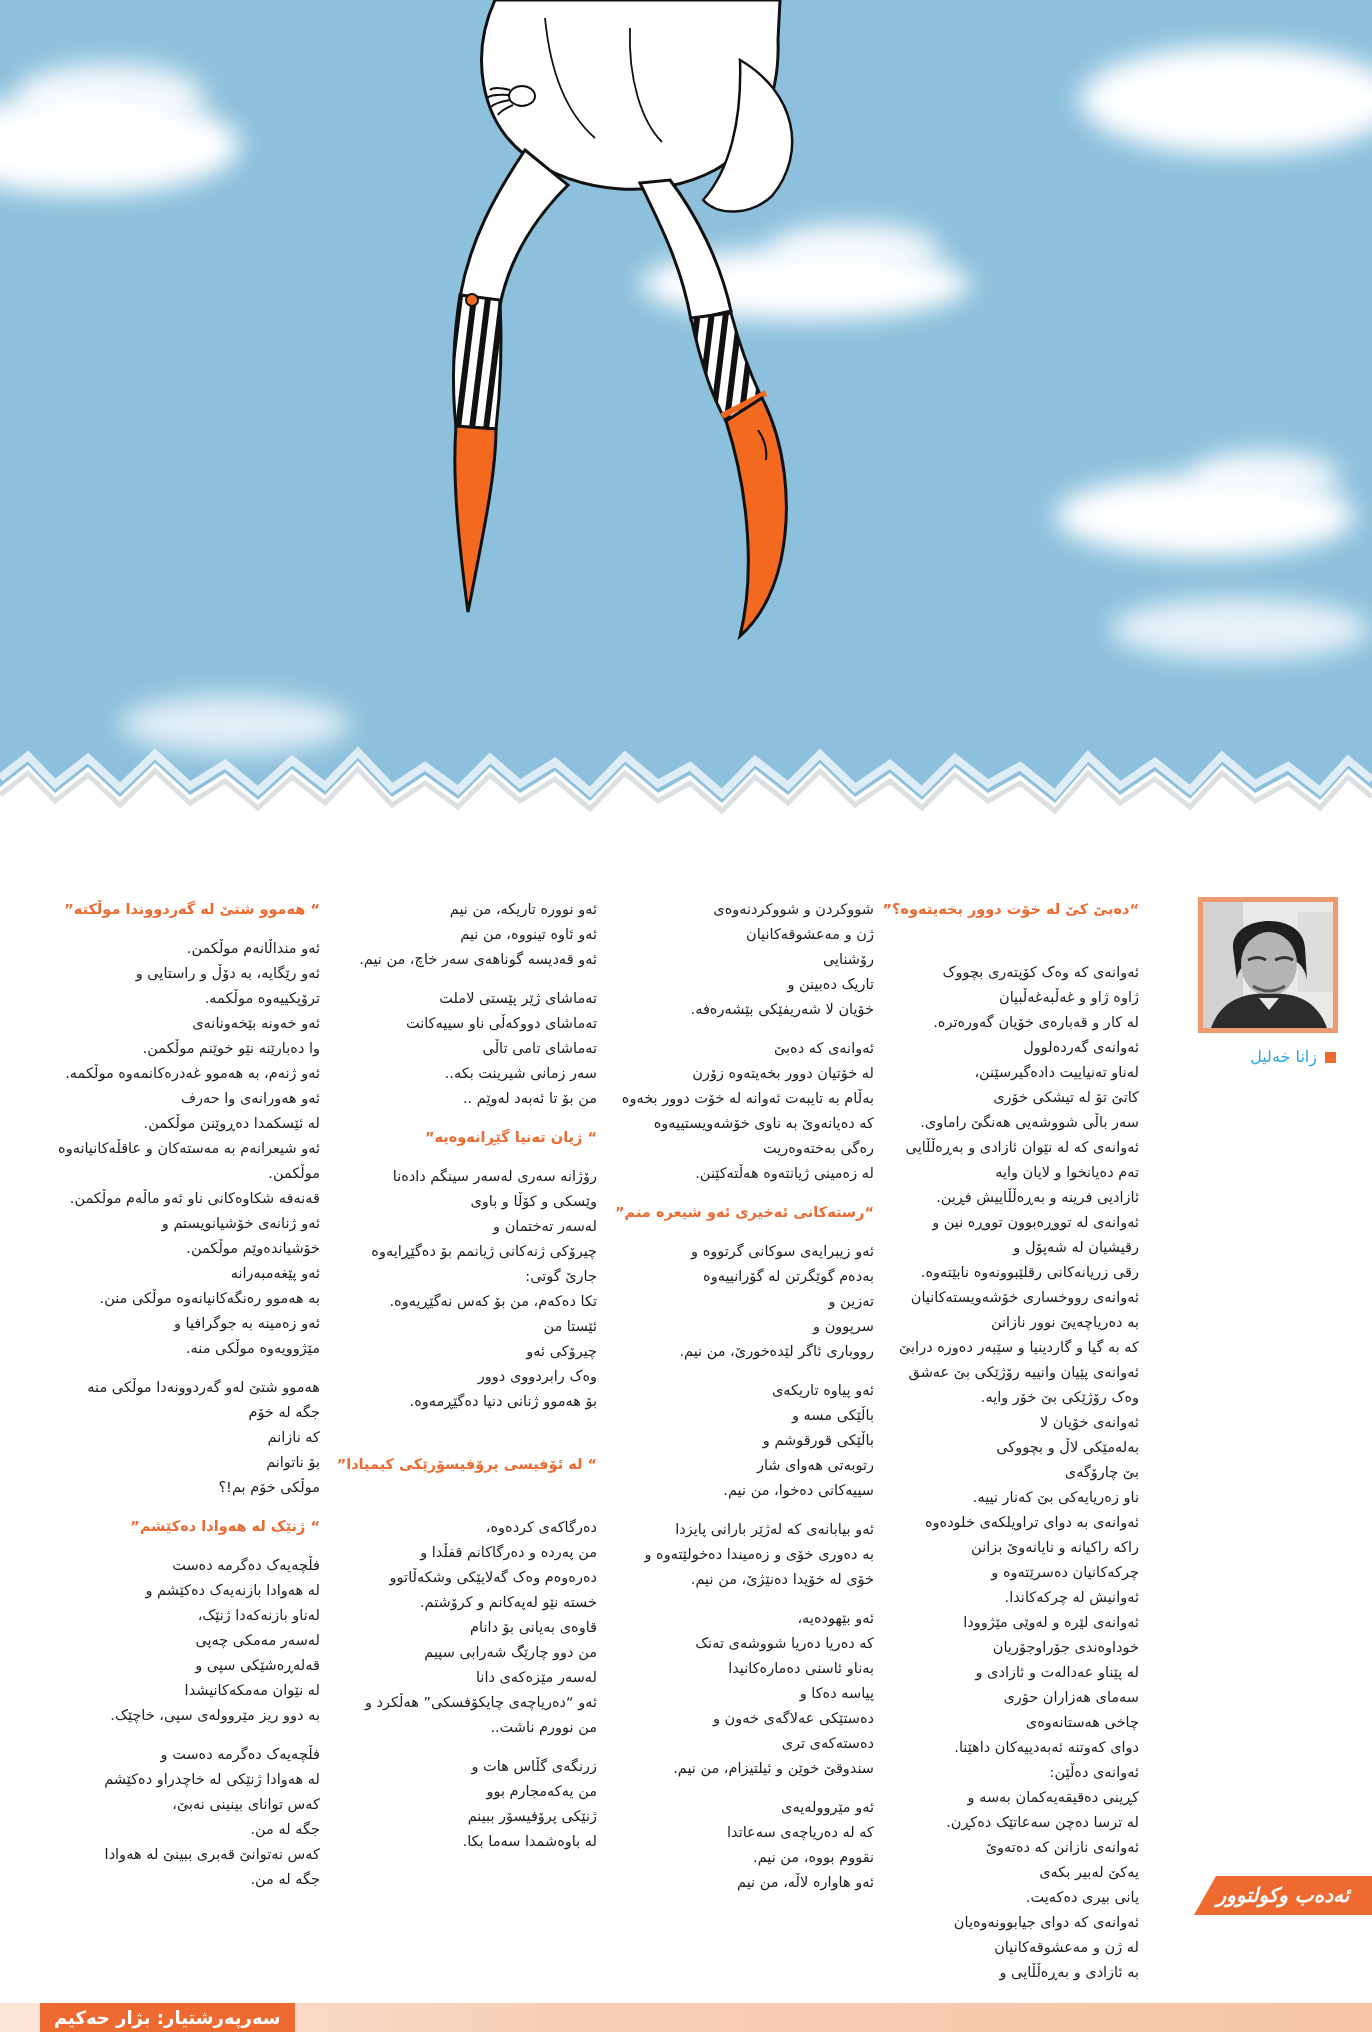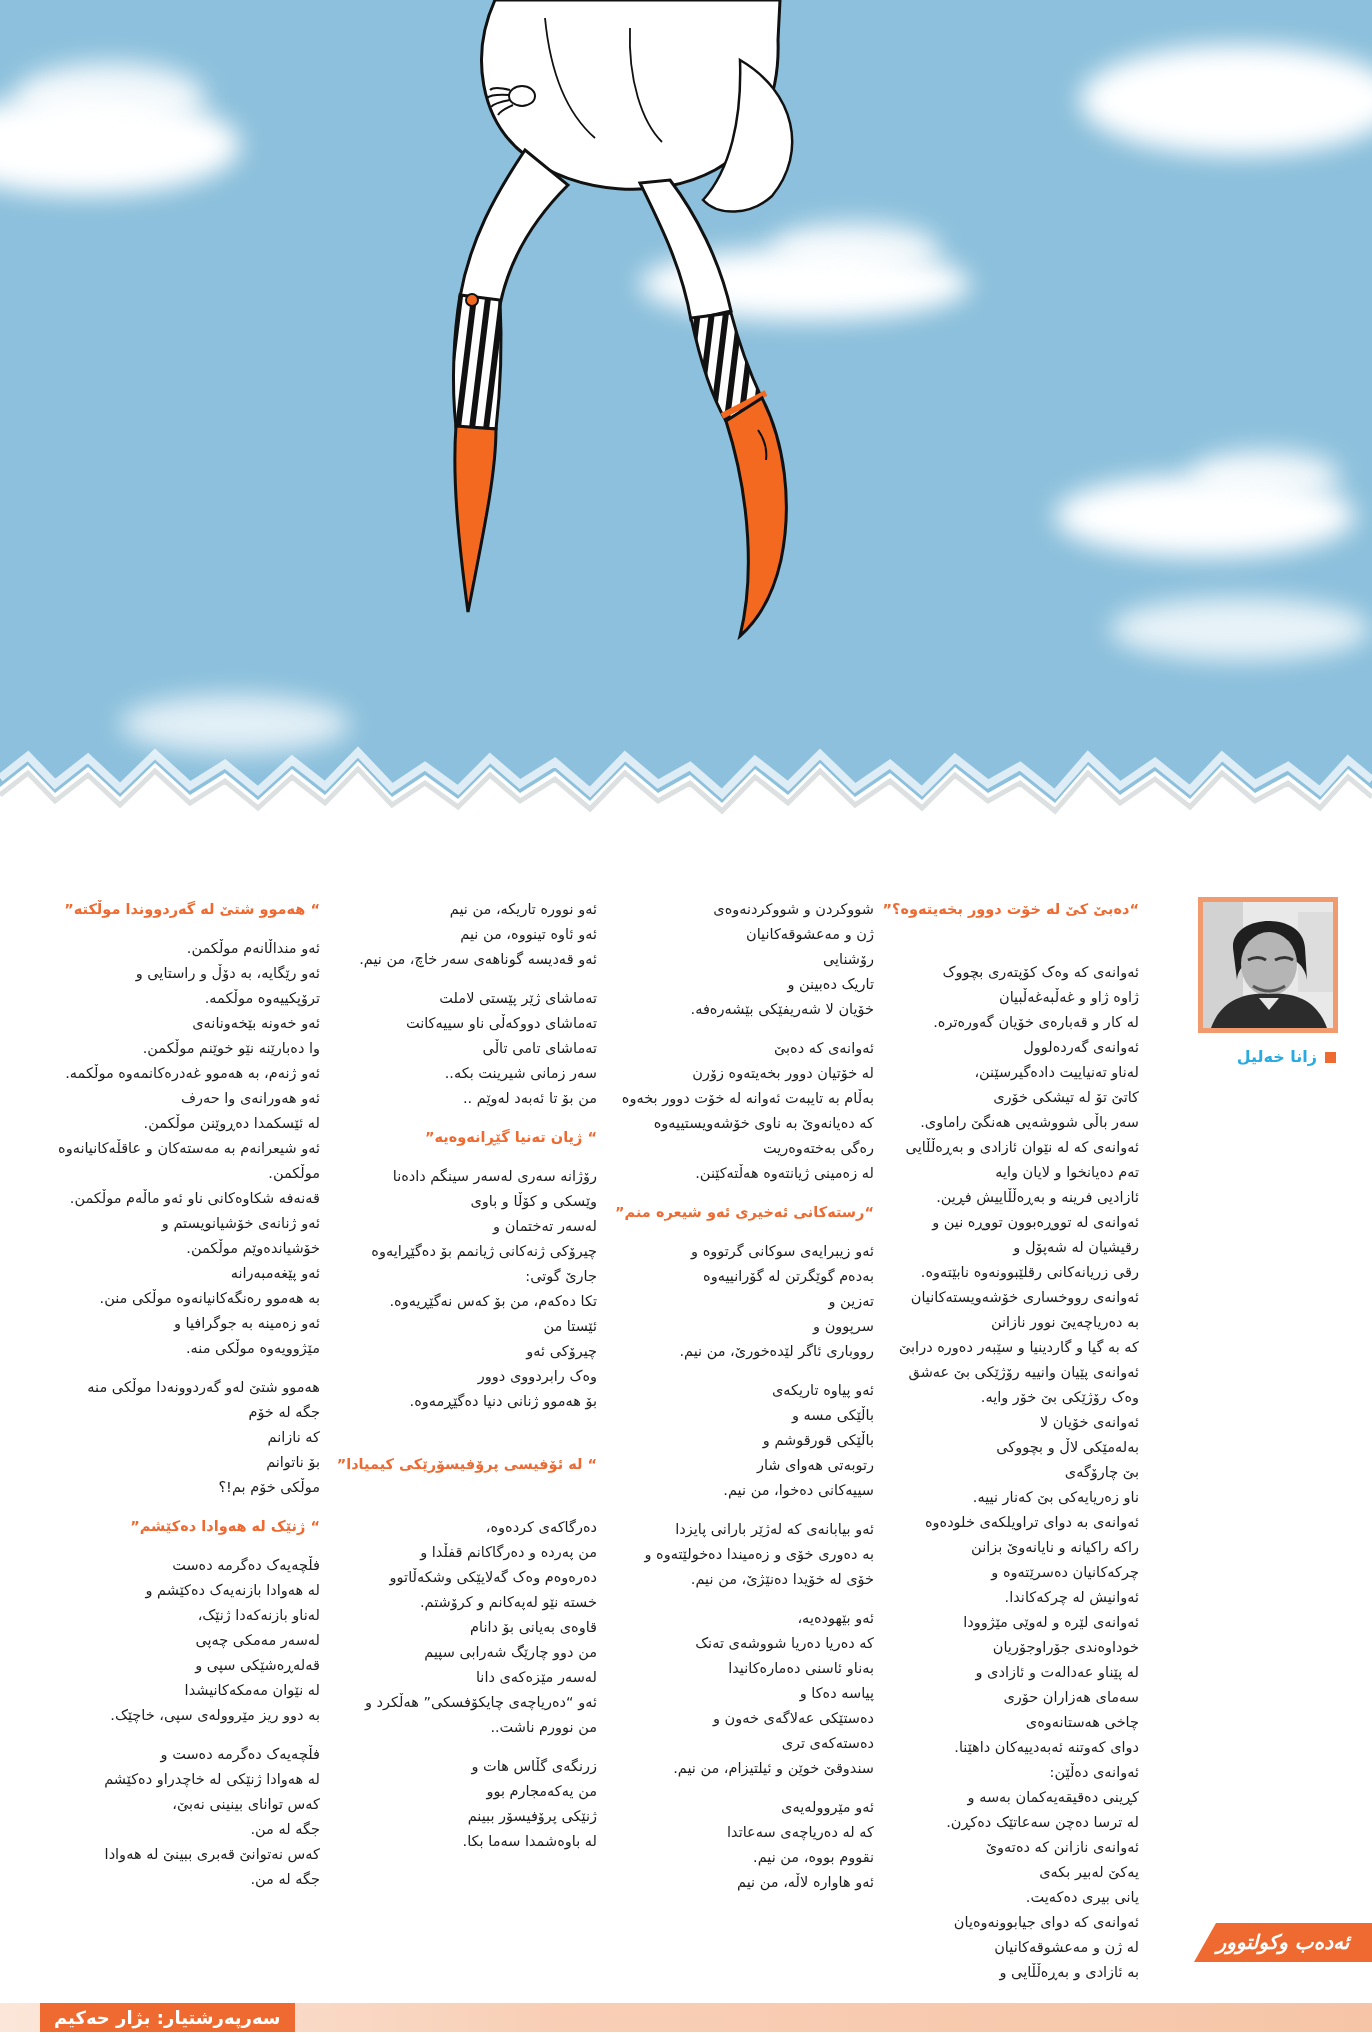--- a/index.html
+++ b/index.html
@@ -18,28 +18,28 @@
   
   .content{position:absolute;top:884px;left:28px;width:1316px;display:flex;direction:rtl;
            justify-content:space-between;z-index:6;}
   .col{direction:rtl;text-align:right;color:#1d1d1d;margin-top:13px;}
   .col-a{width:196px;} .col-1{width:256px;} .col-2{width:268px;text-align:right;} .col-3{width:268px;} .col-4{width:292px;}
   .ln{height:25px;line-height:25px;font-size:14.5px;white-space:nowrap;}
   .ln.head{color:#ee6a31;font-weight:bold;font-size:14.5px;}
   .gap{height:14px;} .gap.big{height:38px;}
   
   .photo-frame{display:block;margin:0 6px 0 auto;width:130px;height:126px;border:5px solid #f09a6d;}
-  .author-line{margin:14px 8px 0 0;direction:rtl;text-align:right;font-size:16px;font-weight:bold;color:#29aae1;}
+  .author-line{margin:14px 8px 0 0;direction:rtl;text-align:right;font-size:16px;font-weight:normal;color:#29aae1;}
   .author-sq{display:inline-block;width:11px;height:11px;background:#ee6a31;margin-left:8px;vertical-align:middle;}
   
   .footer-strip{position:absolute;left:0;top:2003px;width:1372px;height:29px;z-index:7;
                 background:linear-gradient(90deg,#fbe6d9 0%,#f8cfb6 40%,#f6c5a7 100%);}
   .footer-editor{position:absolute;left:40px;top:2003px;height:29px;padding:0 14px;z-index:8;
                  background:#ee6a31;color:#ffffff;font-size:18px;font-weight:bold;line-height:29px;direction:rtl;}
-  .footer-logo{position:absolute;right:0;top:1923px;width:178px;height:39px;z-index:8;background:#ee6a31;
+  .footer-logo{position:absolute;right:0;top:1876px;width:178px;height:39px;z-index:8;background:#ee6a31;
                clip-path:polygon(22px 0,178px 0,178px 39px,0 39px);
                color:#ffffff;text-align:center;line-height:39px;font-size:20px;font-weight:bold;
                font-family:"DejaVu Serif","Liberation Serif",serif;font-style:italic;direction:rtl;}
 </style>
 </head>
 <body>
 
 <div class="page">
 
   <div class="sky"></div>

